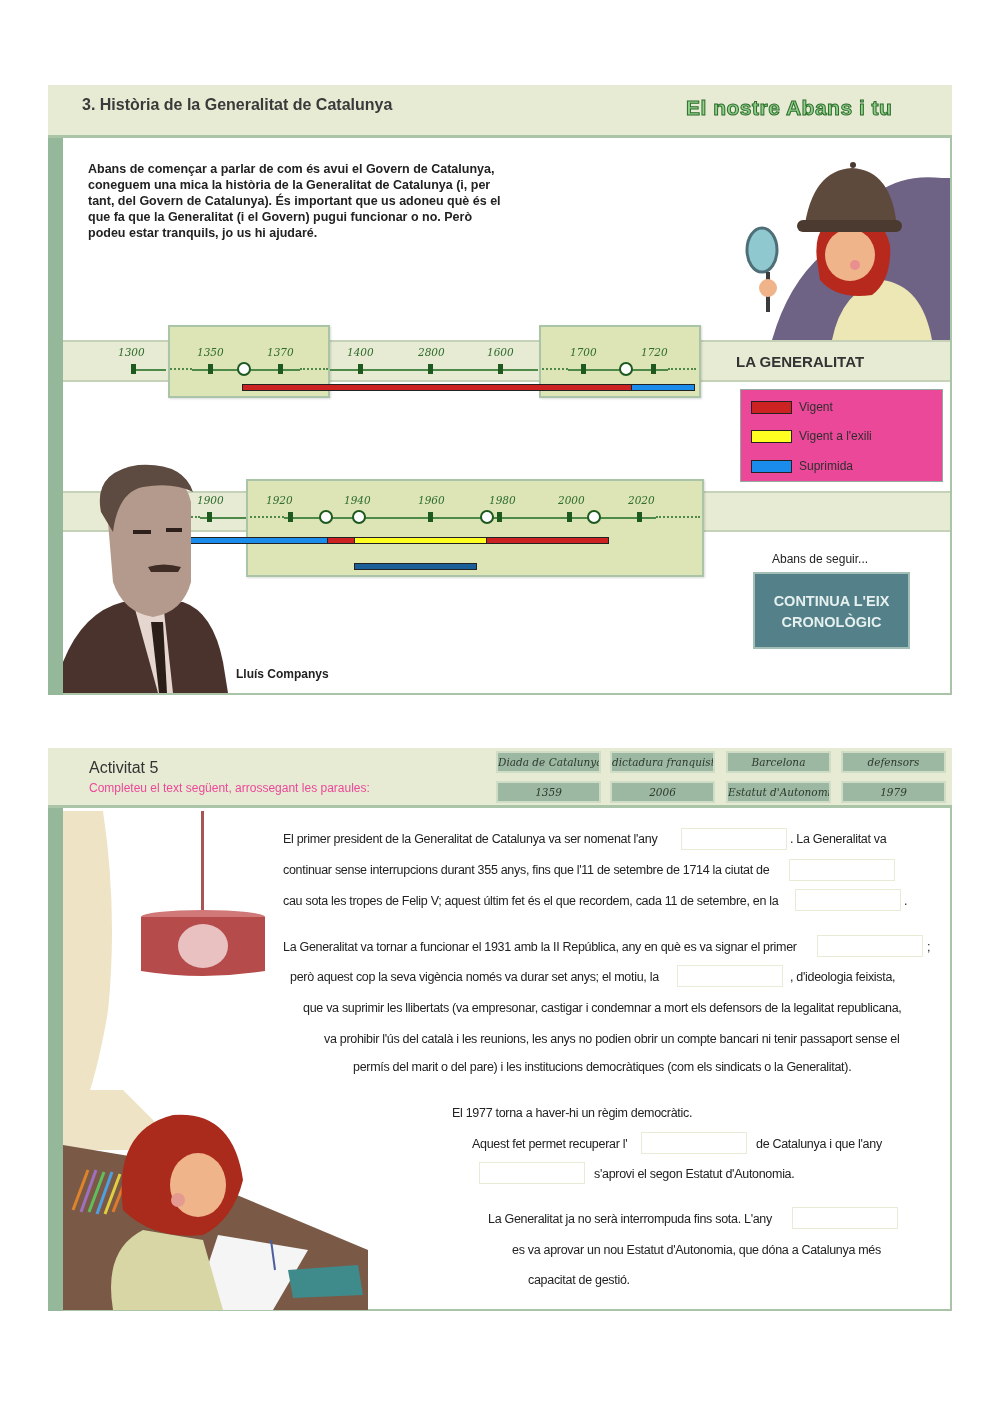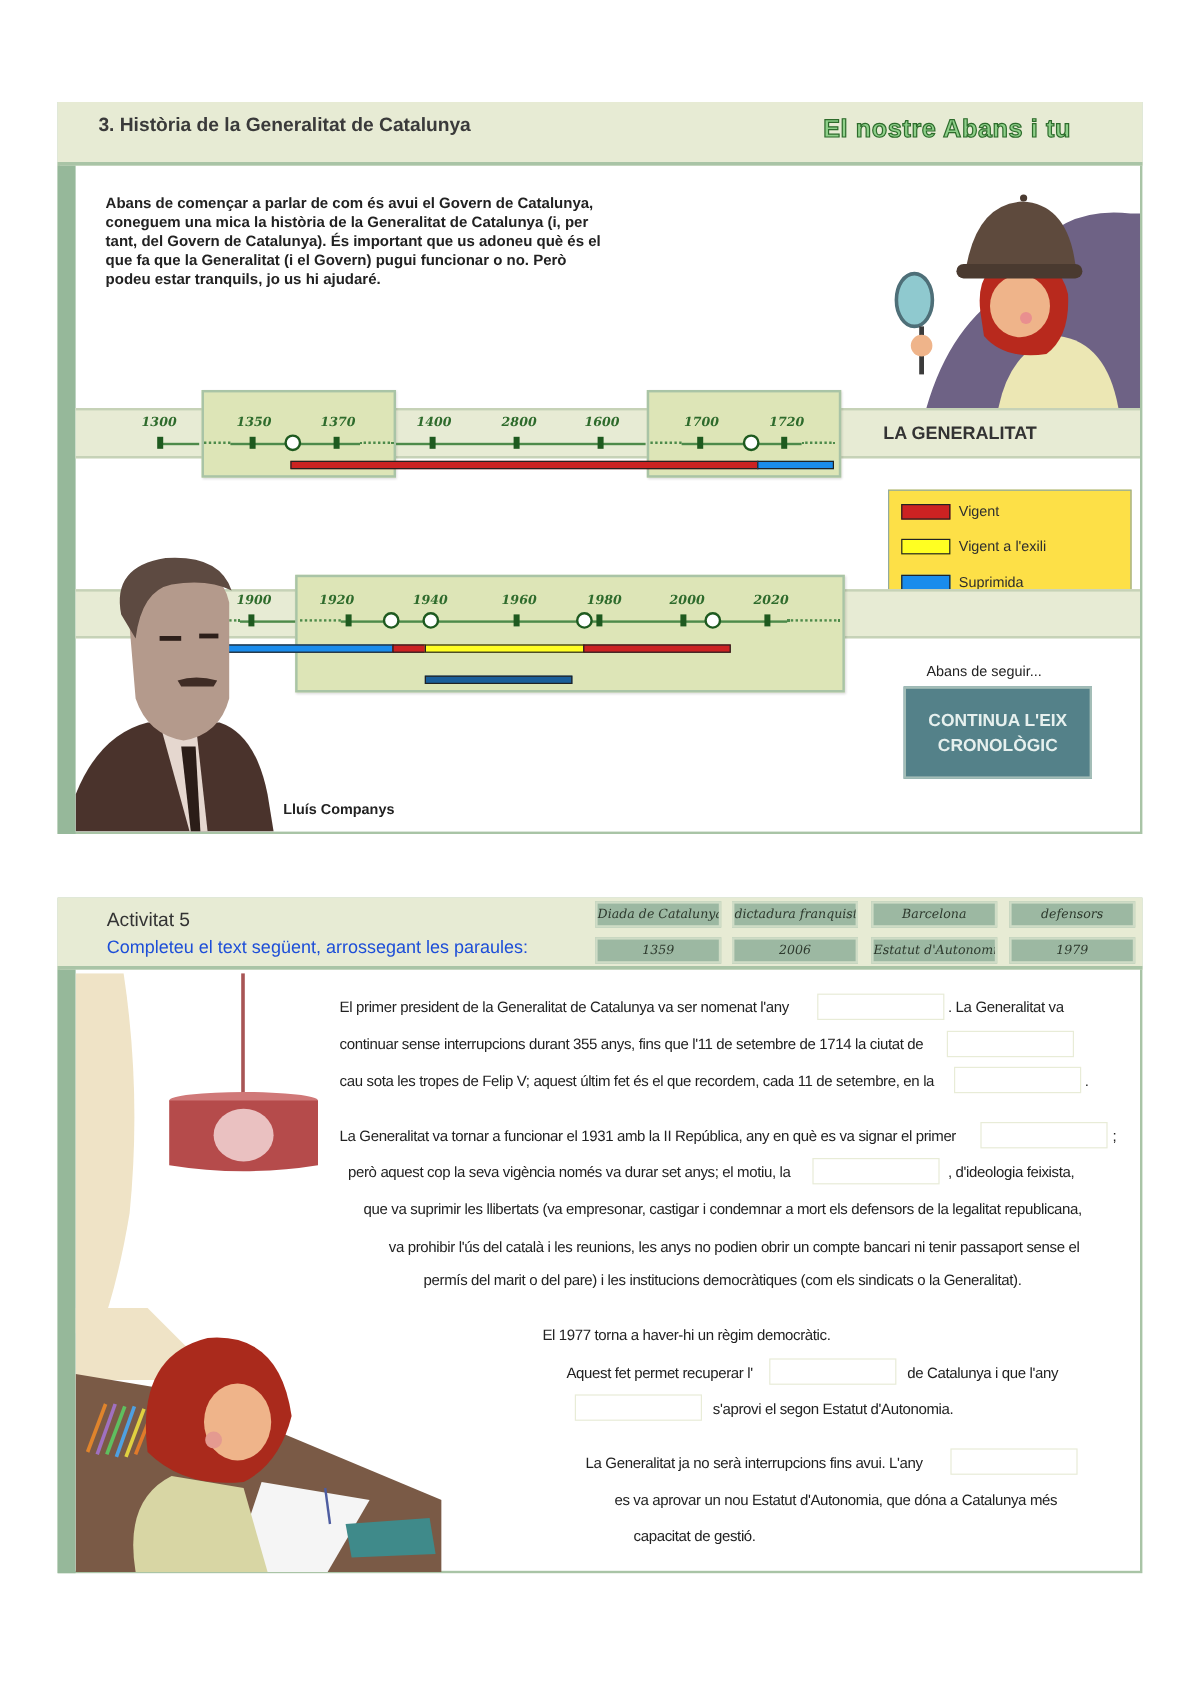--- a/index.html
+++ b/index.html
@@ -11,42 +11,42 @@
   #p1-header { left:48px; top:85px; width:904px; height:53px; background:#e7ebd4; border-bottom:3px solid #a9c4a6; box-sizing:border-box; }
   #p1-title { left:82px; top:96px; font-size:16px; font-weight:bold; color:#3a3a3a; }
   #p1-brand { left:686px; top:96px; font-size:21px; font-weight:bold; color:#8fd08a; letter-spacing:0.5px;
      -webkit-text-stroke:1px #2d6b2b; }
   #p1-leftbar { left:48px; top:138px; width:15px; height:557px; background:#96b89a; }
   #p1-intro { left:88px; top:161px; width:420px; font-size:12.5px; line-height:16px; color:#222; font-weight:bold; }
 
   
   .band { background:#e7ebd4; border-top:2px solid #c6d2b7; border-bottom:2px solid #c6d2b7; box-sizing:border-box; }
   .zoombox { background:#dde5b7; border:2px solid #a9c4a6; box-sizing:border-box; box-shadow:1px 1px 2px rgba(0,0,0,0.15); }
-  .tick-label { font-family:"DejaVu Serif", serif; font-style:italic; font-size:10.5px; color:#2e6b2c; font-weight:bold; }
+  .tick-label { font-family:"DejaVu Serif", serif; font-style:italic; font-size:10.5px; color:#2e6b2c; font-weight:normal; }
   .tick { width:5px; height:10px; background:#1e5a1f; }
   .hline { height:2px; background:#4d8a4a; }
   .dotline { height:0; border-top:2px dotted #4d8a4a; }
   .ring { width:10px; height:10px; border:2.5px solid #1e5a1f; border-radius:50%; background:#fff; }
   .bar { height:7px; border:1px solid #222; box-sizing:border-box; }
 
   #gen-label { left:736px; top:353px; font-size:15px; font-weight:bold; color:#333; }
-  #legend { left:740px; top:389px; width:203px; height:93px; background:#fde047; border:1px solid #93ab9e; box-sizing:border-box;margin-top:19px; }
+  #legend { left:740px; top:389px; width:203px; height:93px; background:#ec4899; border:1px solid #93ab9e; box-sizing:border-box; }
   .legend-swatch { width:41px; height:13px; border:1px solid #222; box-sizing:border-box; }
   .legend-text { font-size:12px; color:#2e2e2e; }
 
   #abans { left:752px; top:552px; font-size:12px; color:#222;margin-left:20px; }
   #continua { left:753px; top:572px; width:157px; height:77px; background:#548189; border:2px solid #a3bdb7; box-sizing:border-box;
      color:#e6f0ee; font-size:14.5px; font-weight:bold; text-align:center; line-height:21px; padding-top:17px; cursor:pointer; }
   #companys-cap { left:236px; top:667px; font-size:12px; color:#222; font-weight:bold; }
 
   
   #panel2 { left:48px; top:748px; width:904px; height:563px; background:#fff; border:2px solid #a9c4a6; box-sizing:border-box; }
   #p2-header { left:48px; top:748px; width:904px; height:60px; background:#e7ebd4; border-bottom:3px solid #a9c4a6; box-sizing:border-box; }
   #act-title { left:89px; top:759px; font-size:16px; color:#333; }
-  #act-sub { left:89px; top:781px; font-size:15px; color:#1d4ed8; }
+  #act-sub { left:89px; top:781px; font-size:12px; color:#ec4899; }
   .chip { width:105px; height:22px; background:#9cb8a2; border:2px solid #cfdcc6; box-sizing:border-box; font-family:"DejaVu Serif", serif; font-style:italic;
      font-size:10.5px; color:#2e3a2e; text-align:center; line-height:18px; cursor:grab; white-space:nowrap; overflow:hidden; }
   #p2-leftbar { left:48px; top:808px; width:15px; height:503px; background:#96b89a; }
 
   .txt { font-size:12.5px; color:#222; white-space:nowrap; letter-spacing:-0.3px; }
   .drop { width:106px; height:22px; border:1px solid #e8ecd7; background:#fff; box-sizing:border-box; }
 </style>
 </head>
 <body>
 
@@ -234,16 +234,16 @@
 <div class="abs txt" style="left:353px;top:1060px">permís del marit o del pare) i les institucions democràtiques (com els sindicats o la Generalitat).</div>
 
 <div class="abs txt" style="left:452px;top:1106px">El 1977 torna a haver-hi un règim democràtic.</div>
 <div class="abs txt" style="left:472px;top:1137px">Aquest fet permet recuperar l'</div>
 <div class="abs drop" style="left:641px;top:1132px"></div>
 <div class="abs txt" style="left:756px;top:1137px">de Catalunya i que l'any</div>
 
 <div class="abs drop" style="left:479px;top:1162px"></div>
 <div class="abs txt" style="left:594px;top:1167px">s'aprovi el segon Estatut d'Autonomia.</div>
 
-<div class="abs txt" style="left:488px;top:1212px">La Generalitat ja no serà interrupcions fins avui. L'any</div>
+<div class="abs txt" style="left:488px;top:1212px">La Generalitat ja no serà interrompuda fins sota. L'any</div>
 <div class="abs drop" style="left:792px;top:1207px"></div>
 <div class="abs txt" style="left:512px;top:1243px">es va aprovar un nou Estatut d'Autonomia, que dóna a Catalunya més</div>
 <div class="abs txt" style="left:528px;top:1273px">capacitat de gestió.</div>
 
 </body></html>

